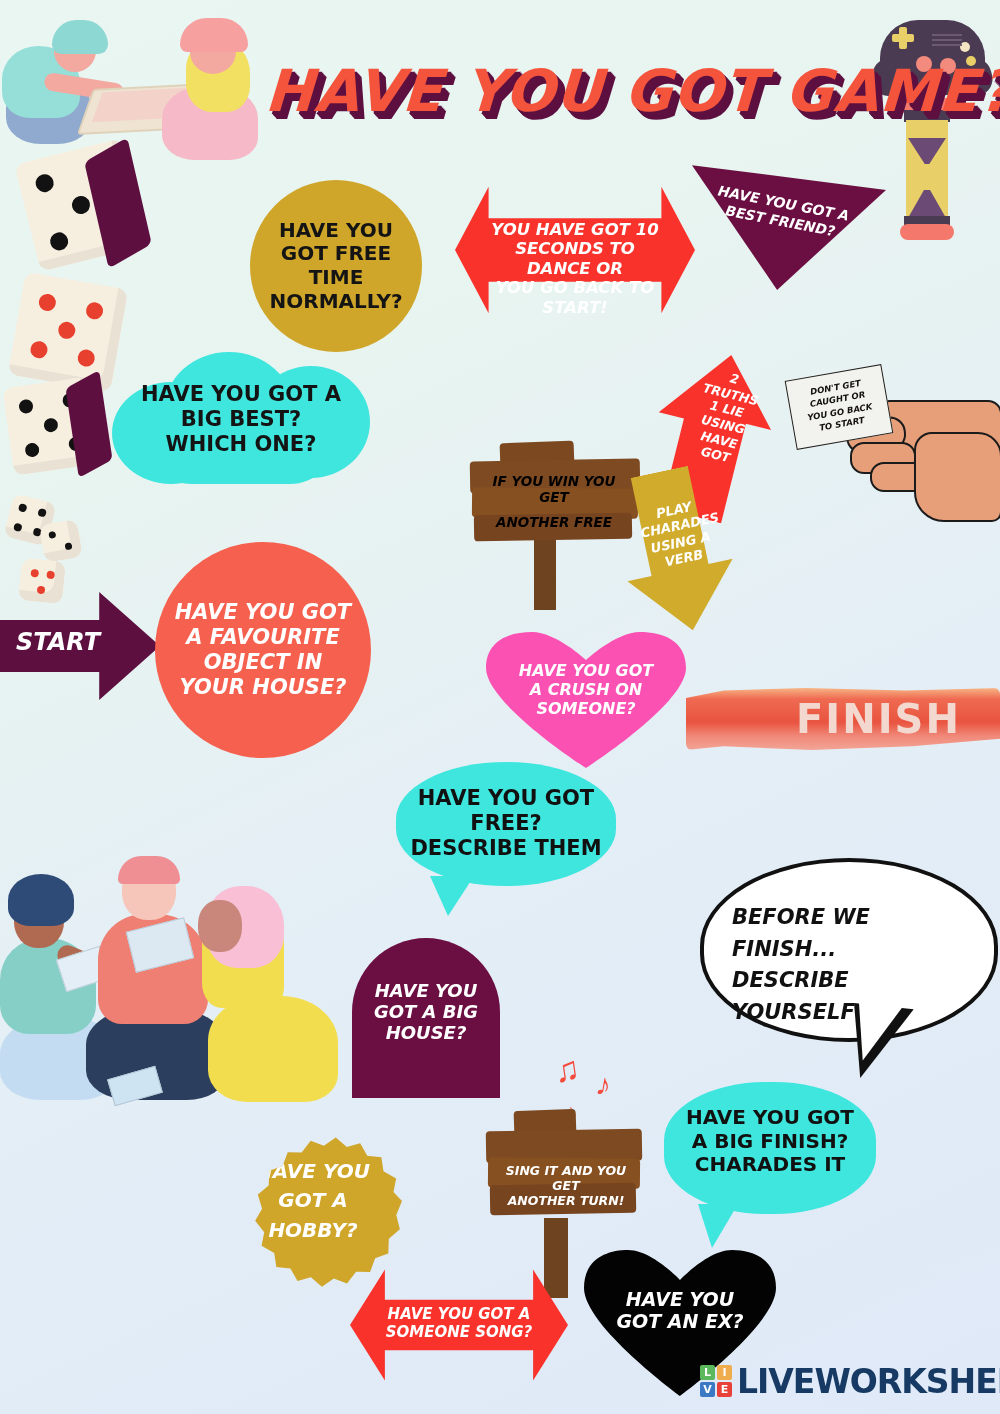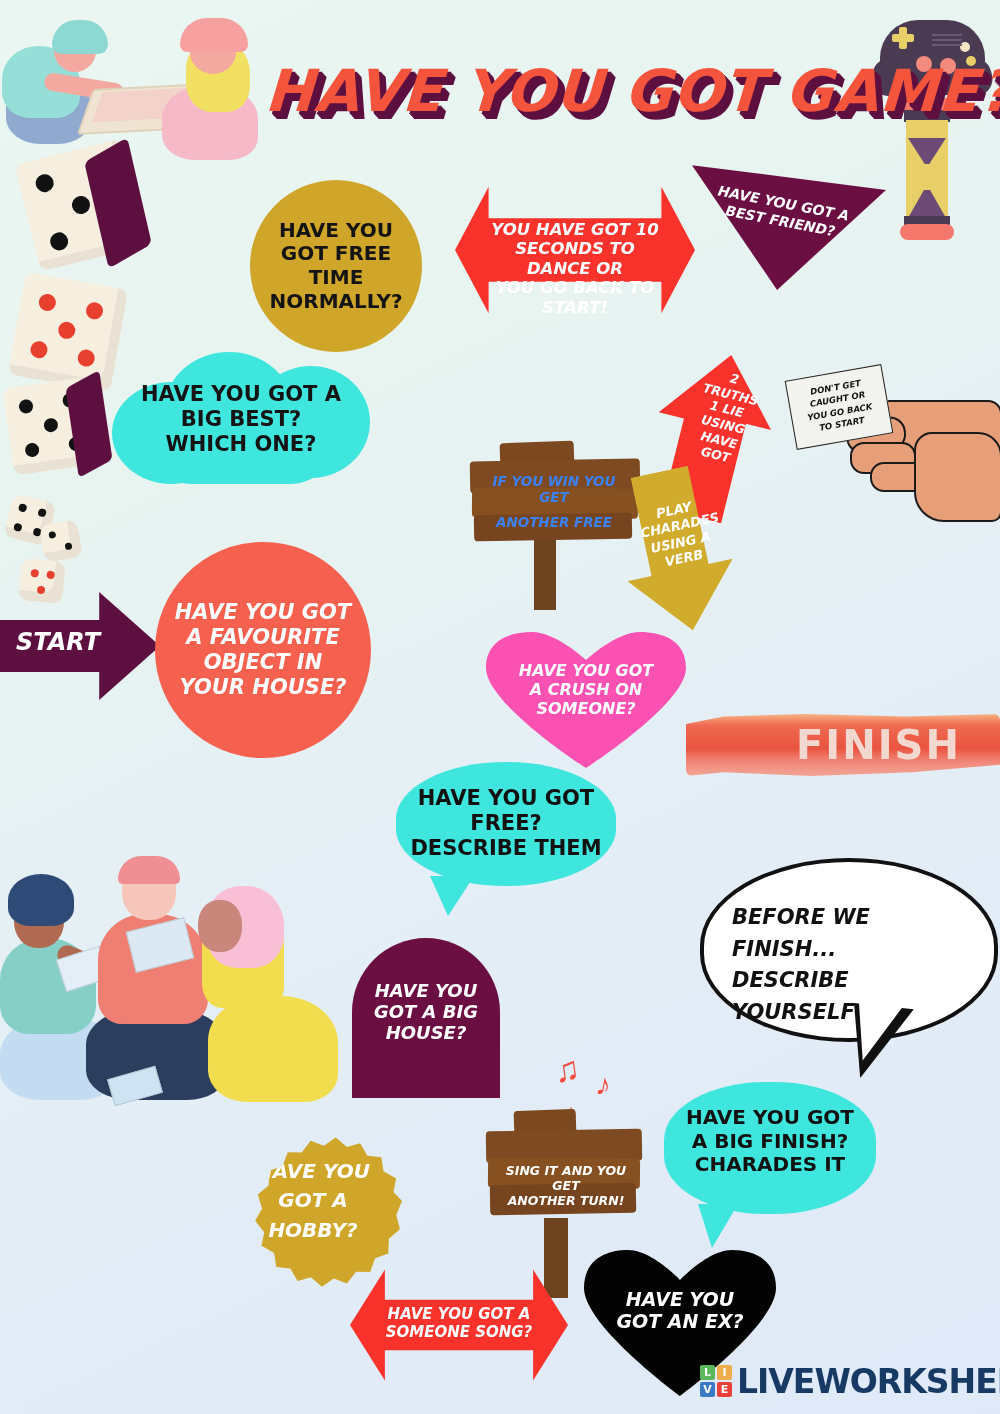--- a/index.html
+++ b/index.html
@@ -66,21 +66,21 @@
   #a-start .txt{position:absolute;left:10px;top:36px;width:96px;color:#fff;font-size:24px;font-style:italic;}
 
   
   #c-favobj{left:155px;top:542px;width:216px;height:216px;background:#f6604e;}
   #c-favobj .txt{color:#fff;font-size:21px;font-style:italic;}
 
   
   .woodsign .post{position:absolute;background:#7b4a22;}
   .woodsign .plank{position:absolute;background:#7e4a21;border-radius:4px;}
   #s-win{left:468px;top:430px;width:176px;height:180px;}
-  #s-win .txt{position:absolute;left:10px;top:44px;width:152px;color:#3b82f6;font-size:13.5px;font-style:italic;z-index:5;}
+  #s-win .txt{position:absolute;left:10px;top:44px;width:152px;color:#000000;font-size:13.5px;font-style:italic;z-index:5;}
 
   
   #a-truths{left:650px;top:352px;width:118px;height:166px;}
   #a-truths .shape{width:100%;height:100%;background:#f9332c;
     clip-path:polygon(52% 0%, 100% 38%, 78% 38%, 78% 100%, 26% 100%, 26% 44%, 4% 44%);
     transform:rotate(14deg);}
   #a-truths .txt{position:absolute;left:42px;top:18px;width:66px;color:#fff;font-size:12.5px;
     font-style:italic;transform:rotate(14deg);line-height:1.25;}
 
   
@@ -103,21 +103,21 @@
   #h-crush .txt{position:absolute;left:22px;top:30px;width:156px;color:#fff;font-size:16px;font-style:italic;z-index:3;}
 
   
   #b-pets{left:396px;top:762px;width:220px;height:124px;}
   #b-pets .bub{width:100%;height:100%;background:#3fe6de;border-radius:50%/46%;}
   #b-pets .tail{position:absolute;left:34px;bottom:-30px;width:0;height:0;
     border-left:18px solid transparent;border-right:26px solid transparent;border-top:40px solid #3fe6de;}
   #b-pets .txt{position:absolute;left:6px;top:24px;width:208px;color:#111;font-size:21px;z-index:3;}
 
   
-  #finish{left:686px;top:710px;width:314px;height:78px;}
+  #finish{left:686px;top:684px;width:314px;height:78px;}
   #finish .rib{position:absolute;left:0;top:4px;width:100%;height:62px;
     background:linear-gradient(180deg,#f7b585 0%,#ef6a51 18%,#e9543f 55%,#f0897a 78%,#f2a596 100%);
     border-radius:6px;
     clip-path:polygon(0% 16%,12% 4%,38% 0%,70% 4%,100% 0%,100% 82%,72% 94%,40% 100%,12% 94%,0% 100%);}
   #finish .txt{position:absolute;left:110px;top:12px;width:200px;color:#f3d8d0;font-size:40px;
     font-weight:bold;letter-spacing:2px;text-align:left;}
 
   
   #b-describe{left:700px;top:858px;width:290px;height:206px;}
   #b-describe .bub{width:100%;height:176px;background:#fff;border:4px solid #111;border-radius:50%/48%;}

